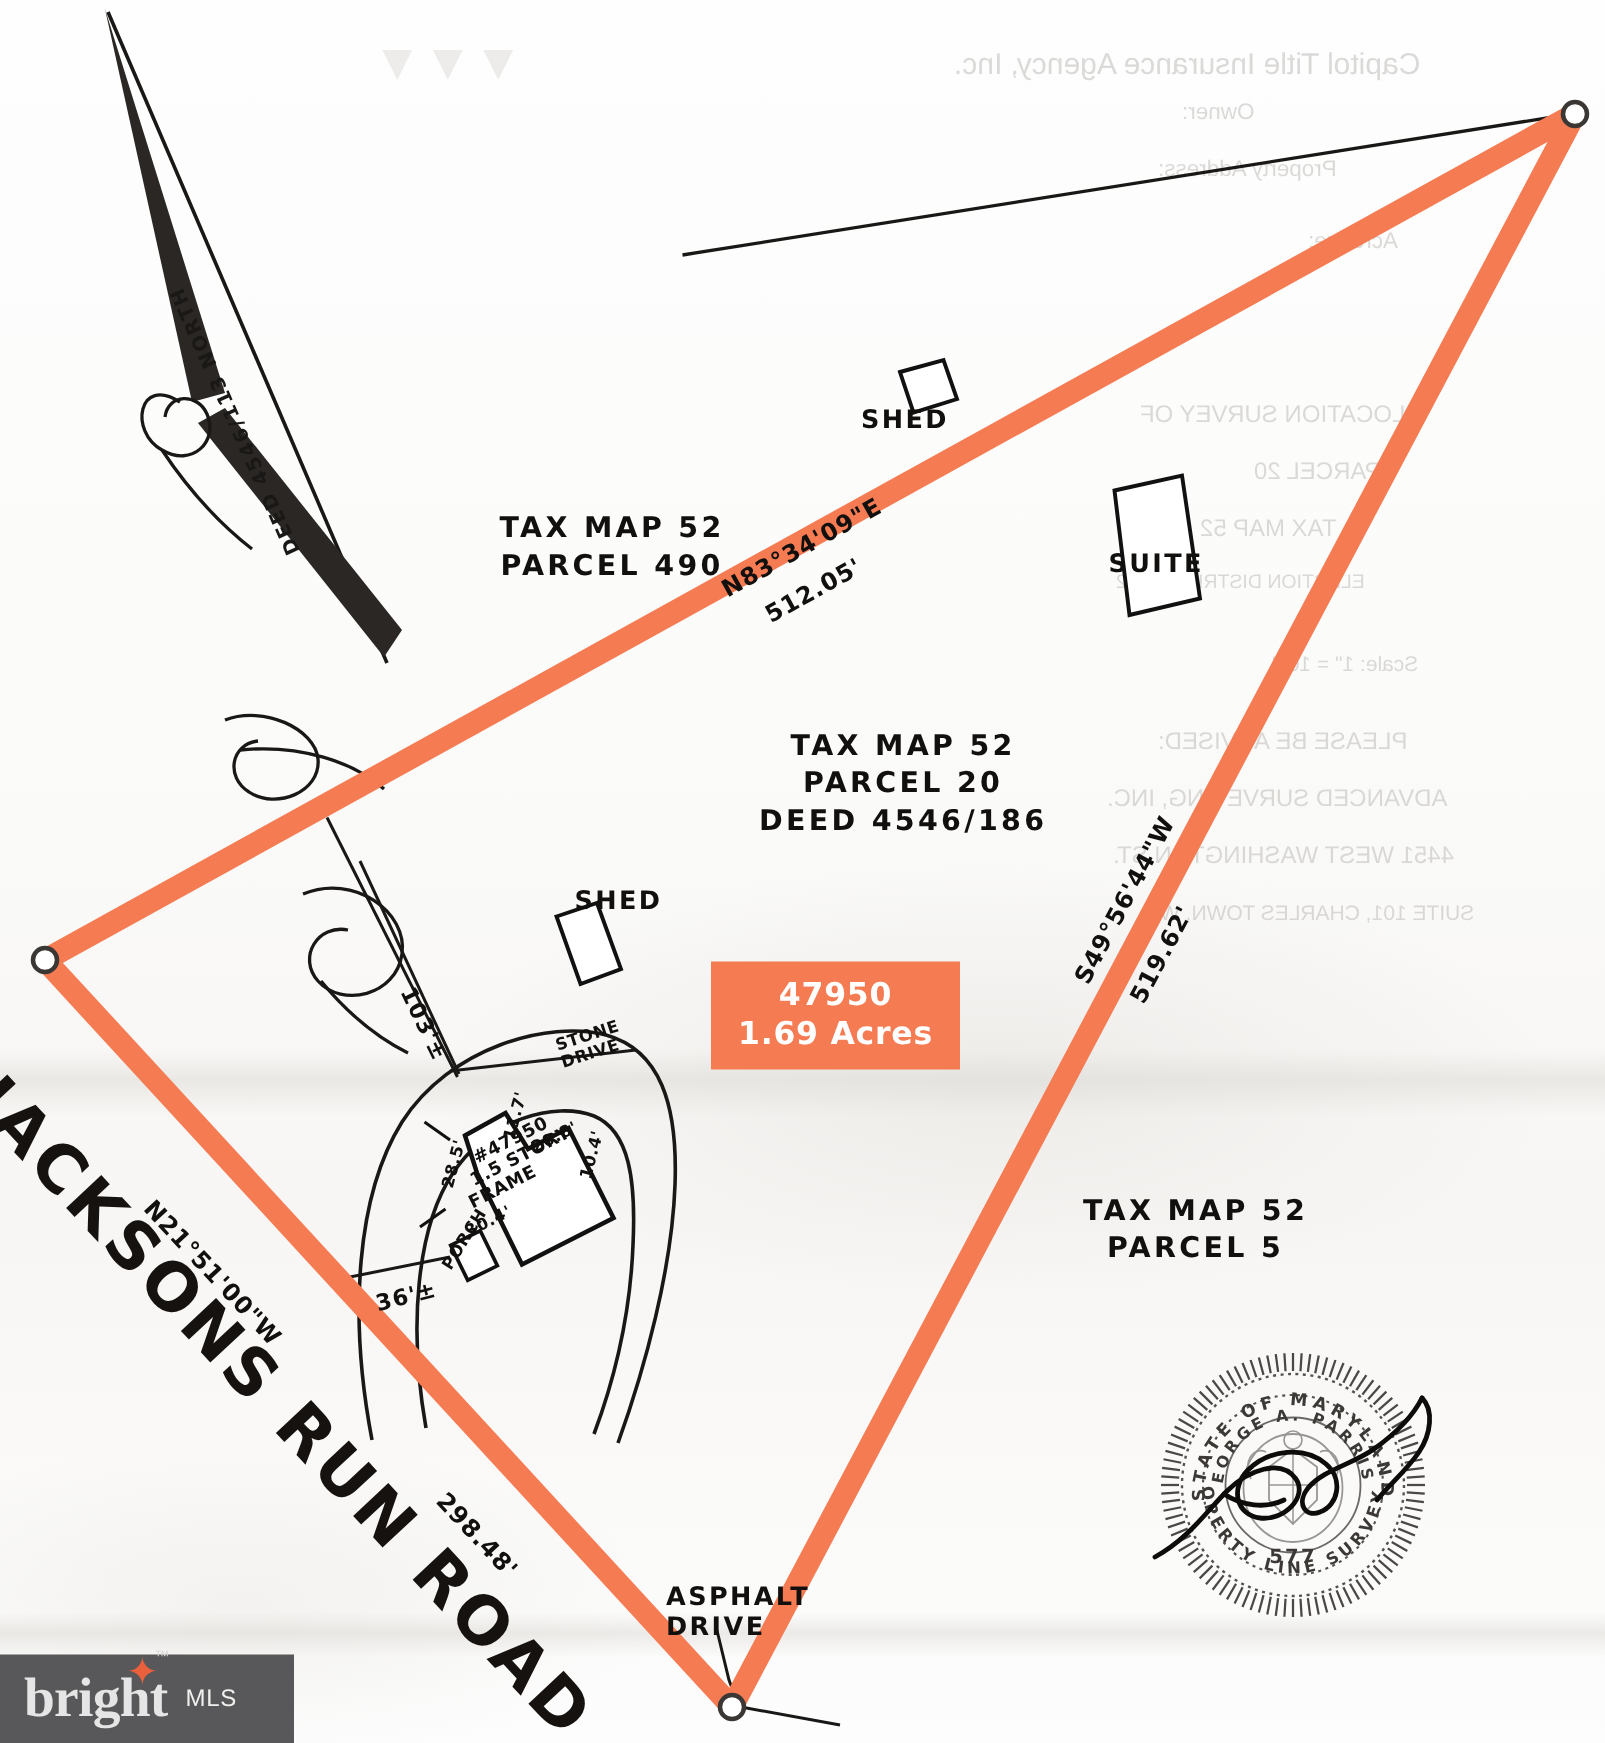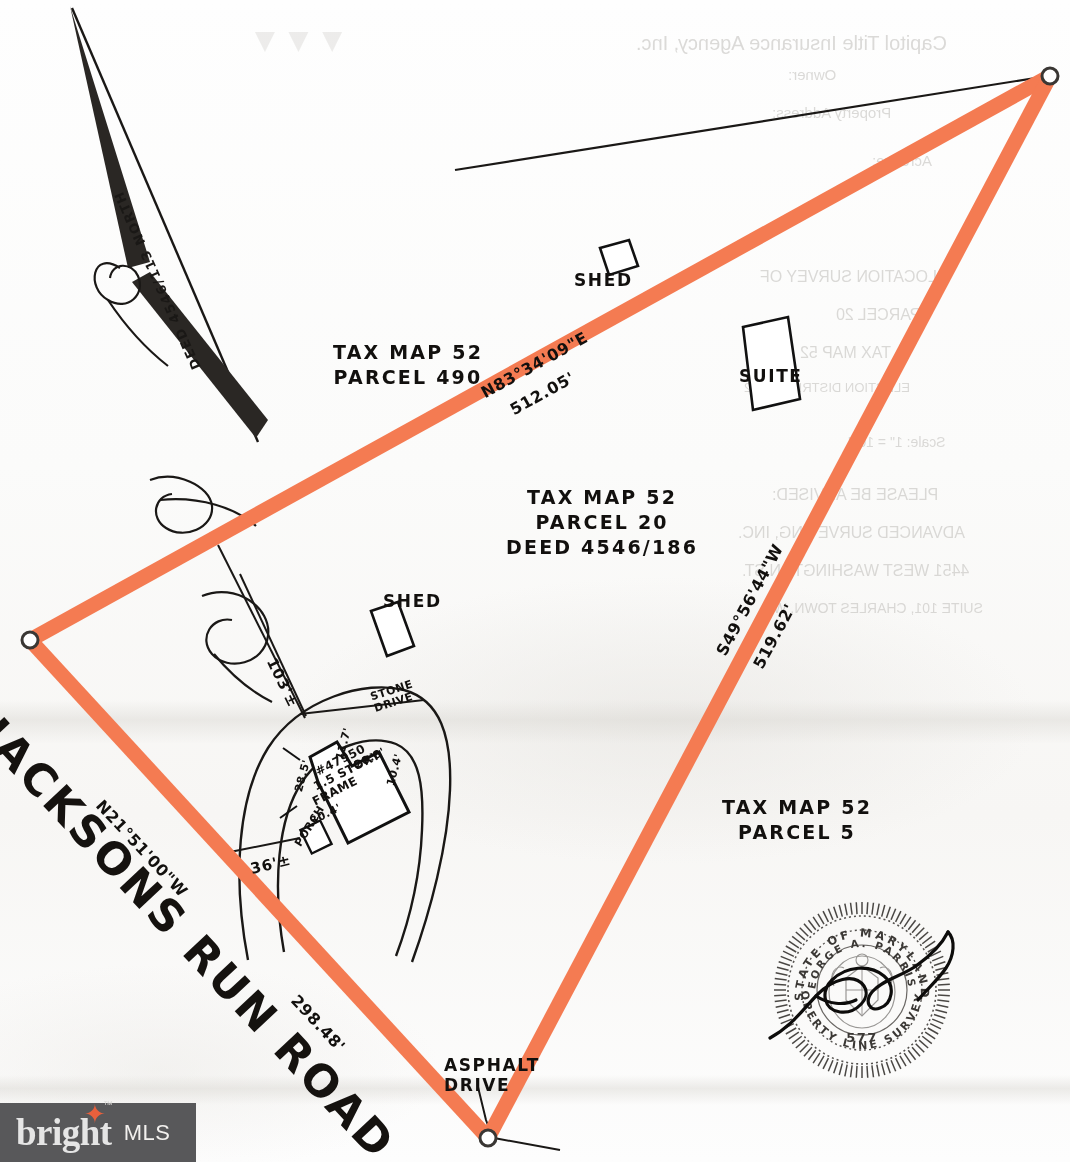--- a/index.html
+++ b/index.html
@@ -171,21 +171,21 @@
     position: absolute;
     left: 103px;
     top: -3px;
     color: #d9d7d4;
     font-size: 10px;
     font-family: "Liberation Sans", sans-serif;
     line-height: 1;
   }
   .mls-word {
     font-family: "Liberation Sans", sans-serif;
-    font-size: 22px;
+    font-size: 16px;
     color: #f2f0ee;
     letter-spacing: 0.5px;
     margin-left: 12px;
     line-height: 1;
   }
 </style>
 </head>
 <body>
 
 <div id="plat">
@@ -478,20 +478,24 @@
   <div class="lbl lbl-tiny" style="left:333px;top:758px;transform:rotate(-75deg);transform-origin:0 0;">11.7'</div>
 
   <div class="lbl lbl-tiny" style="left:292px;top:842px;transform:rotate(-58deg);transform-origin:0 0;">PORCH</div>
   <div class="lbl lbl-tiny" style="left:369px;top:692px;transform:rotate(-18deg);transform-origin:0 0;line-height:12px;font-size:11px;">
     <div>STONE</div>
     <div>DRIVE</div>
   </div>
 
   <div class="lbl lbl-road" style="left:8px;top:708px;transform:rotate(47deg);transform-origin:0 0;">JACKSONS RUN ROAD</div>
 
+  <div id="acreage-callout">
+    <div>47950</div>
+    <div>1.69 Acres</div>
+  </div>
 
   <div id="mls-watermark">
     <span class="mls-bright">bright</span>
     <span class="mls-star">✦</span>
     <span class="mls-tm">™</span>
     <span class="mls-word">MLS</span>
   </div>
 
 </div>
 

